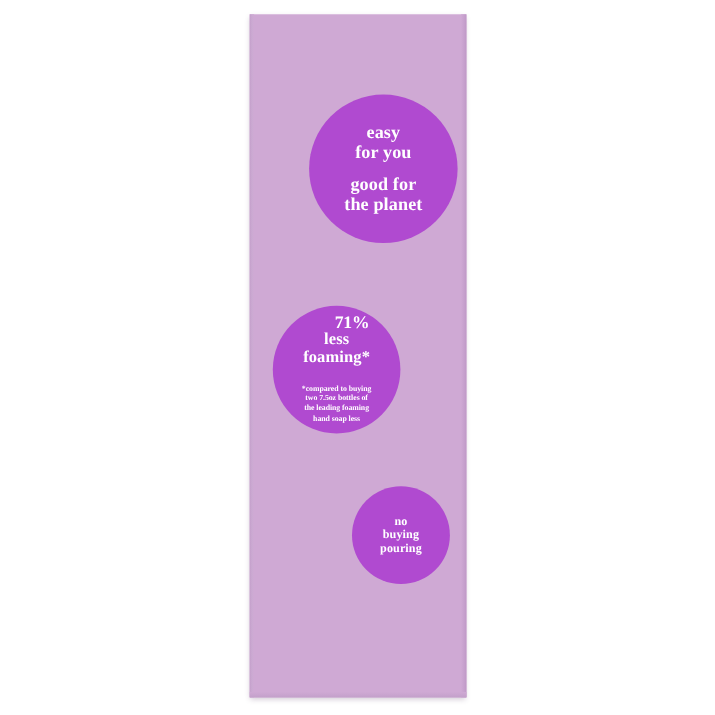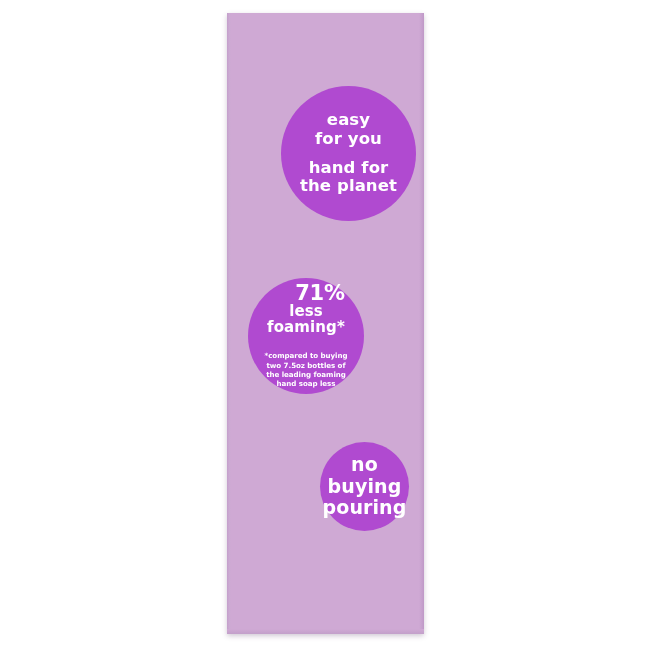--- a/index.html
+++ b/index.html
@@ -12,20 +12,21 @@
     height: 650px;
     font-family: "DejaVu Sans", sans-serif;
     overflow: hidden;
   }
 
   #scene {
     position: relative;
     width: 650px;
     height: 650px;
     background: #ffffff;
+    font-family: Liberation Serif, serif;
   }
 
   
   #panel {
     position: absolute;
     left: 227px;
     top: 13px;
     width: 197px;
     height: 621px;
     background: #cfa9d4;
@@ -89,21 +90,21 @@
   #badge-easy .line-group { display: block; }
 
   
   #badge-plastic {
     left: 21px;   
     top: 265px;   
     width: 116px;
     height: 116px;
   }
   #badge-plastic .big {
-    font-size: 21px;
+    font-size: 16px;
     line-height: 1.0;
     letter-spacing: -0.2px;
     margin-left: 28px;
   }
   #badge-plastic .mid {
     font-size: 15px;
     line-height: 1.06;
     margin-top: 0;
   }
   #badge-plastic .fine {
@@ -113,42 +114,42 @@
     margin-top: 15px;
     letter-spacing: -0.05px;
   }
 
   
   #badge-pouring {
     left: 93px;   
     top: 429px;   
     width: 89px;
     height: 89px;
-    font-size: 19px;
+    font-size: 11px;
     line-height: 1.15;
   }
 </style>
 </head>
 <body>
 
 <div id="scene">
 
   <div id="panel">
 
     <div id="panel-edge-left"></div>
     <div id="panel-edge-right"></div>
     <div id="panel-edge-bottom"></div>
 
     <div class="badge" id="badge-easy">
       <span class="line-group">
         <span>easy</span><br>
         <span>for you</span>
       </span>
       <span class="line-group">
-        <span>hand for</span><br>
+        <span>good for</span><br>
         <span>the planet</span>
       </span>
     </div>
 
     <div class="badge" id="badge-plastic">
       <span class="big">71%</span>
       <span class="mid">
         <span>less</span><br>
         <span>foaming*</span>
       </span>

